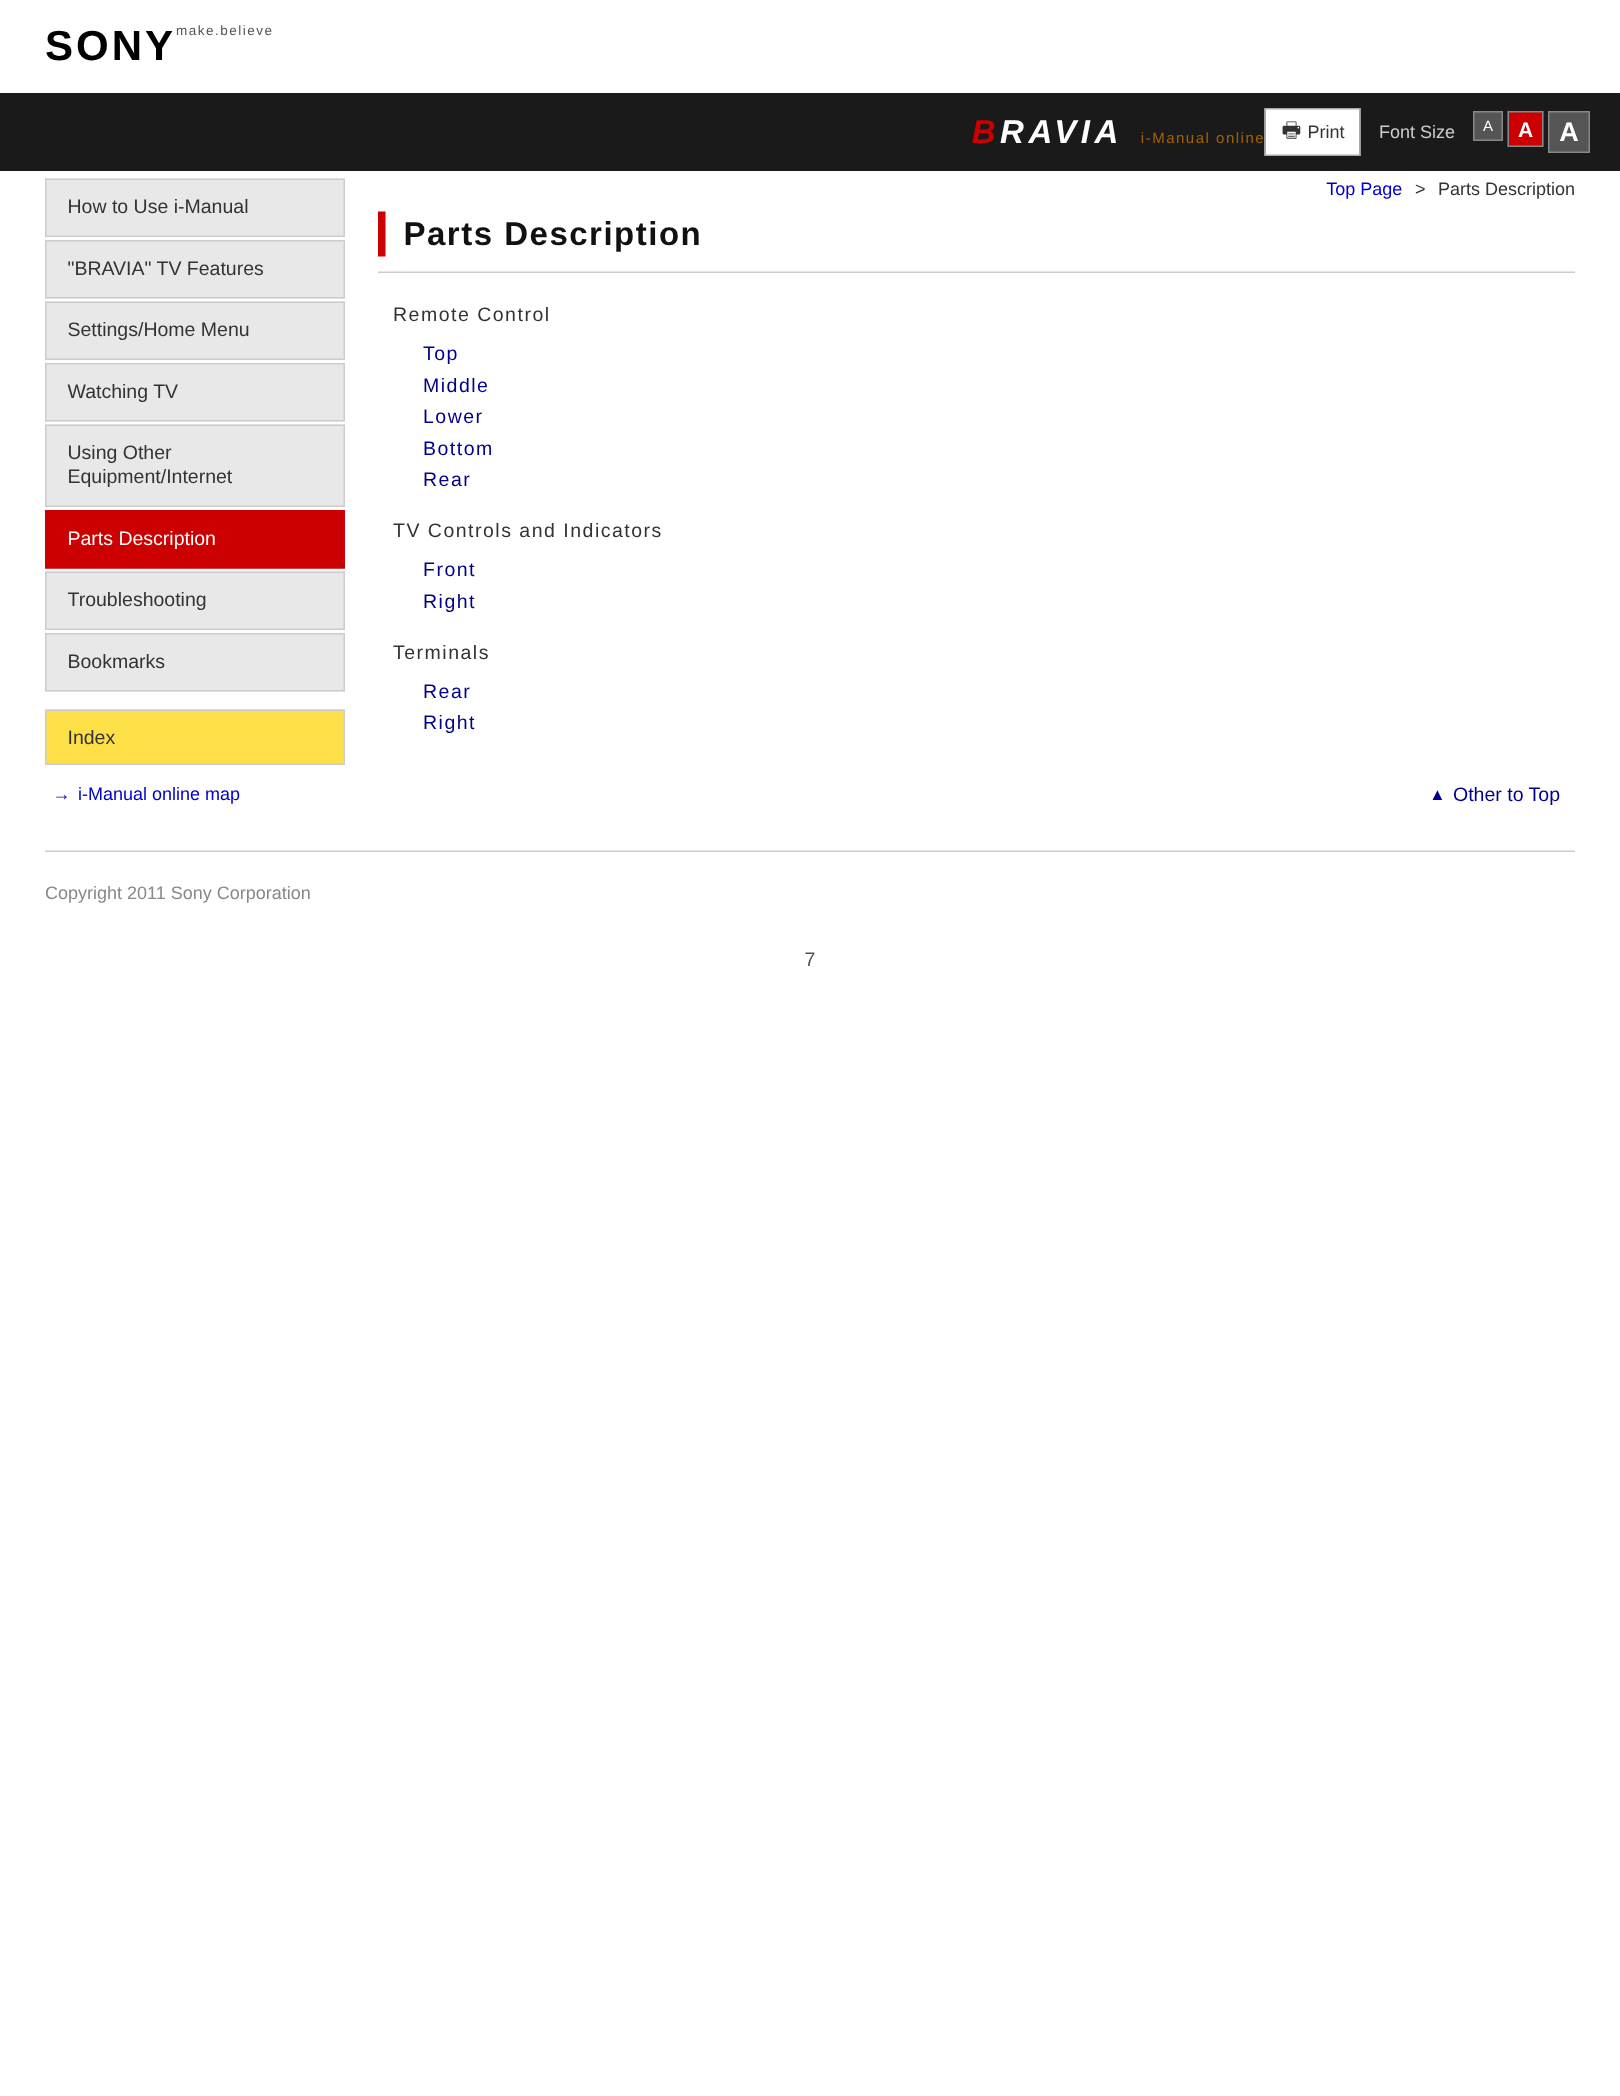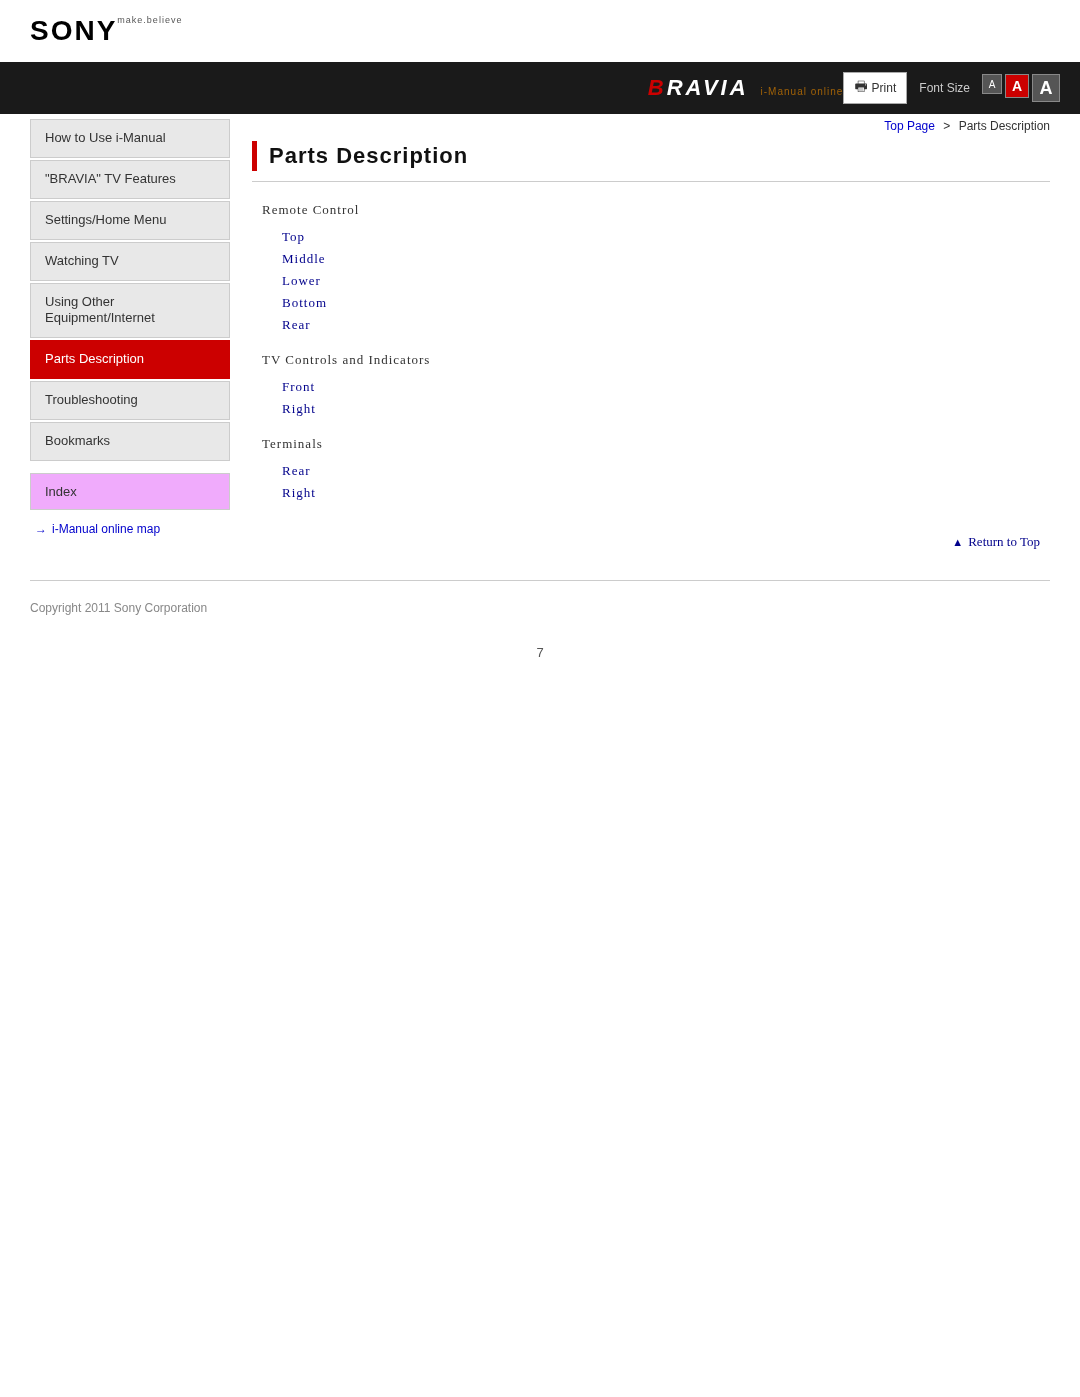--- a/index.html
+++ b/index.html
@@ -140,21 +140,21 @@
       background: #cc0000;
       color: #fff;
       border-color: #cc0000;
     }
 
     .sidebar-divider {
       height: 10px;
     }
 
     .sidebar-index {
-      background: #f0abfc;
+      background: #fde047;
       border: 1px solid #ccc;
       padding: 10px 14px;
       margin-bottom: 2px;
       cursor: pointer;
       font-size: 13px;
       color: #333;
     }
 
     .imanual-map-link {
       display: flex;
@@ -217,21 +217,20 @@
     .page-title {
       font-size: 22px;
       font-weight: bold;
       letter-spacing: 1px;
       color: #111;
     }
 
     
     .content-body {
       padding: 0 10px;
-      font-family: Liberation Serif, serif;
     }
 
     .section-label {
       font-size: 13px;
       color: #333;
       margin-bottom: 8px;
       letter-spacing: 1px;
     }
 
     .link-item {
@@ -394,21 +393,21 @@
       </div>
 
       <div class="section-group">
         <div class="section-label">Terminals</div>
         <a class="link-item">Rear</a>
         <a class="link-item">Right</a>
       </div>
 
       <div class="return-to-top">
         <span class="triangle-up">▲</span>
-        <span>Return to Top</span>
+        <span>Other to Top</span>
       </div>
 
     </div>
   </div>
 </div>
 
 <hr class="footer-divider">
 <div class="footer">
   <span>Copyright 2011 Sony Corporation</span>
 </div>

